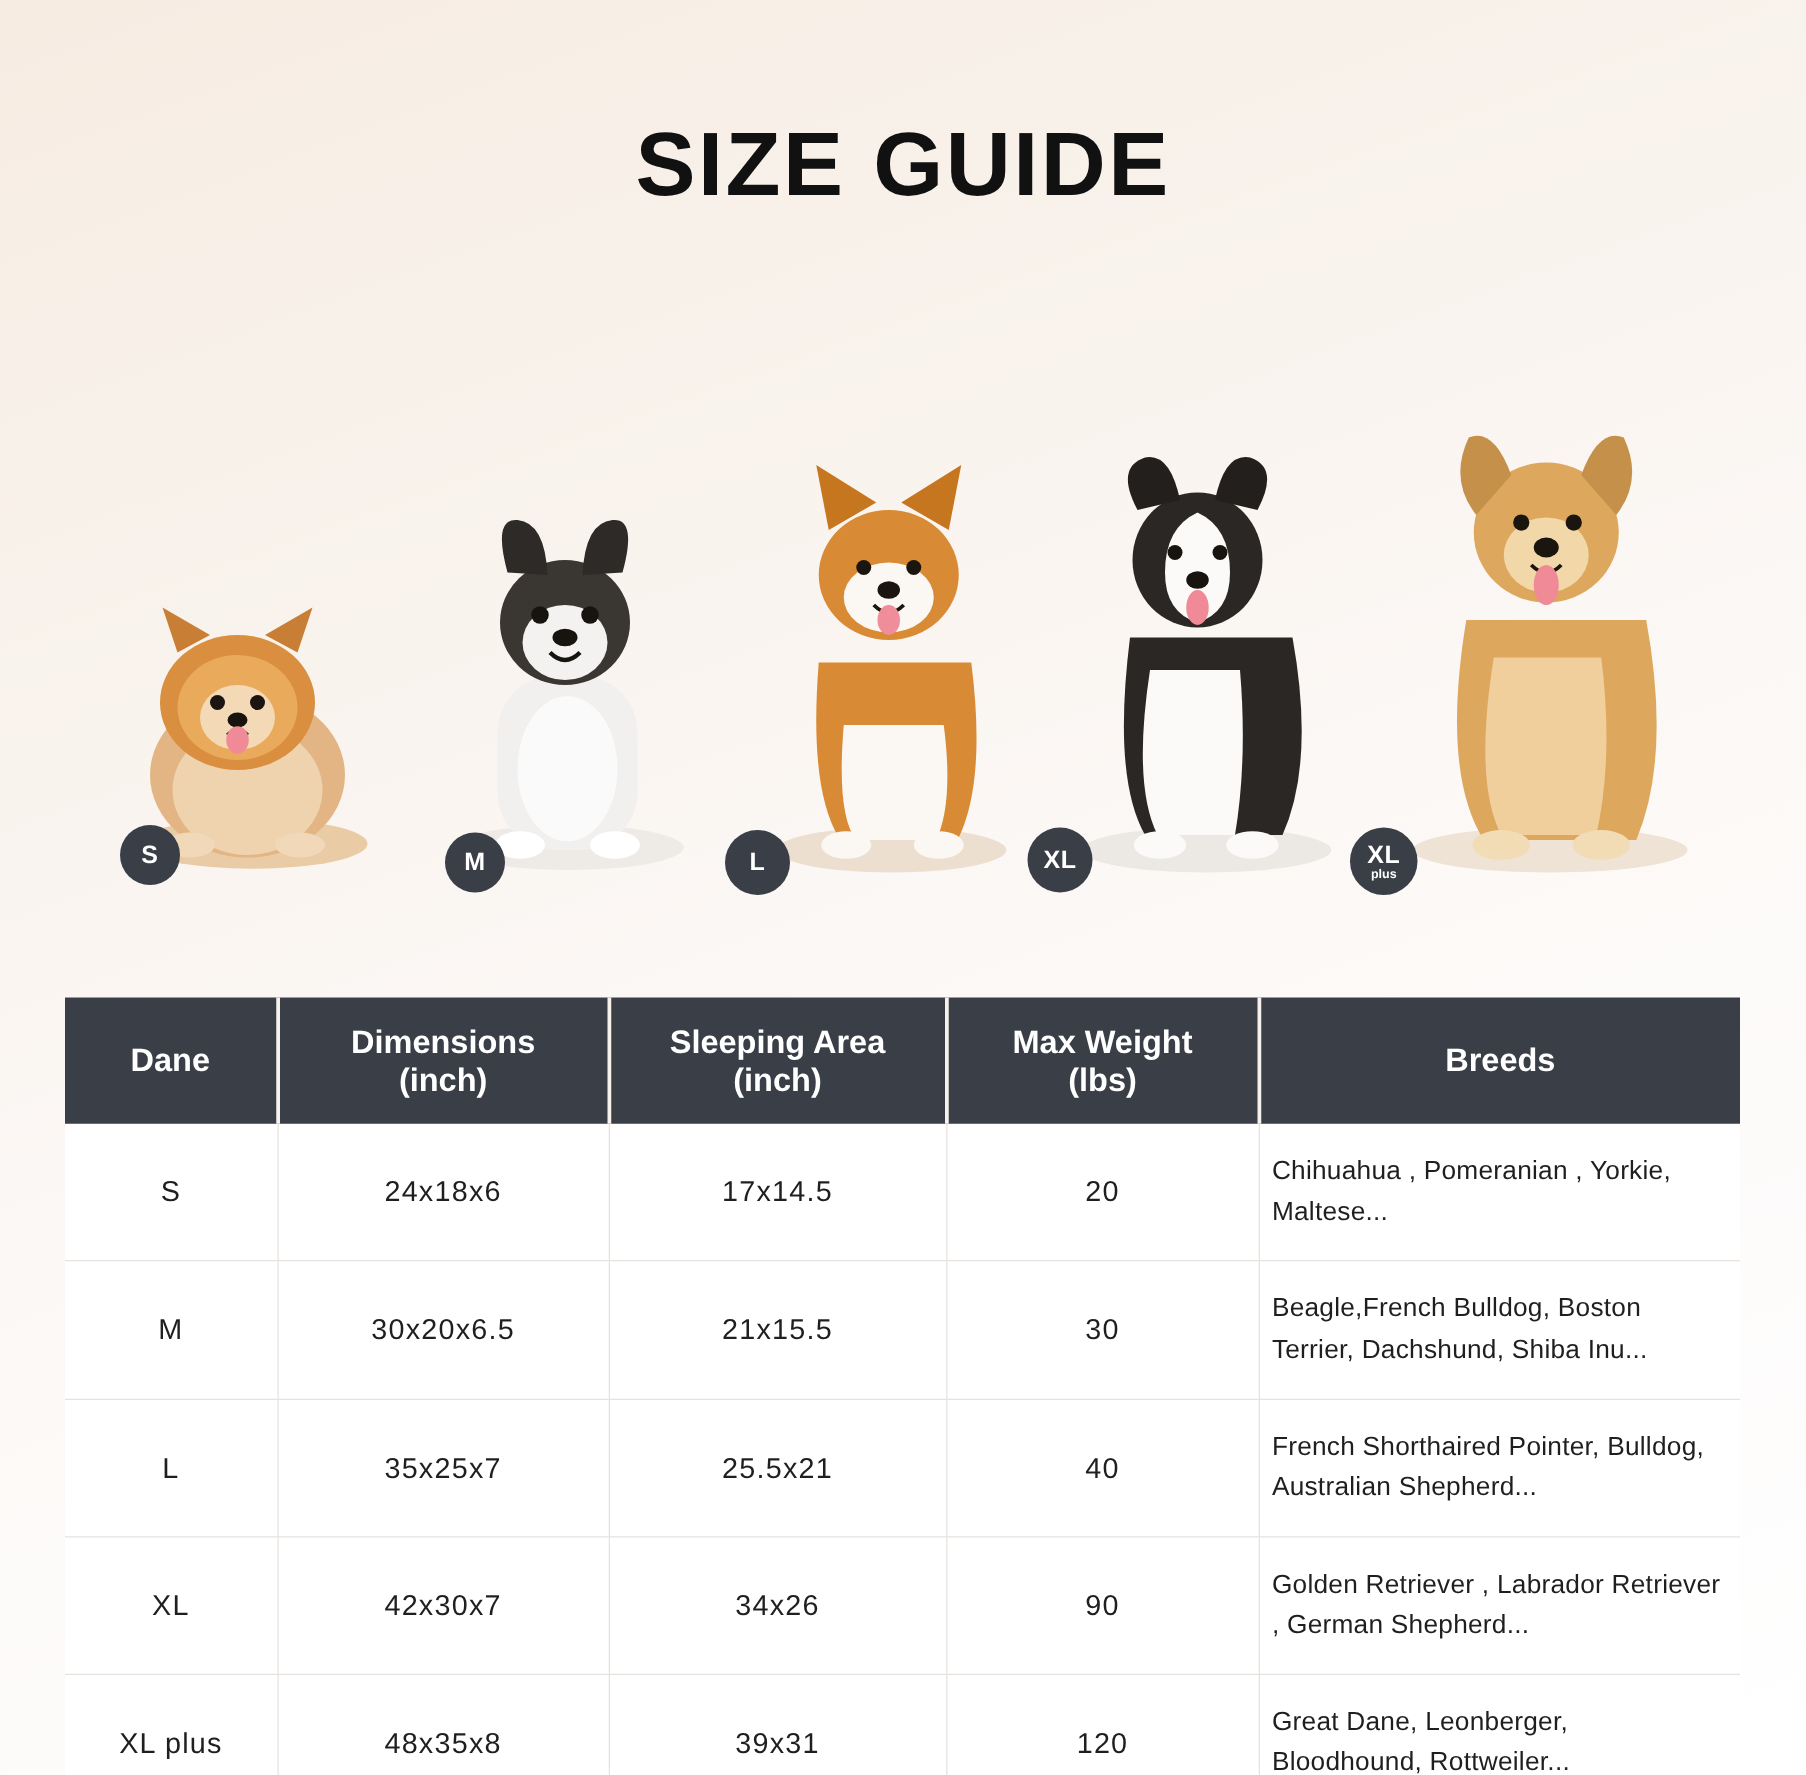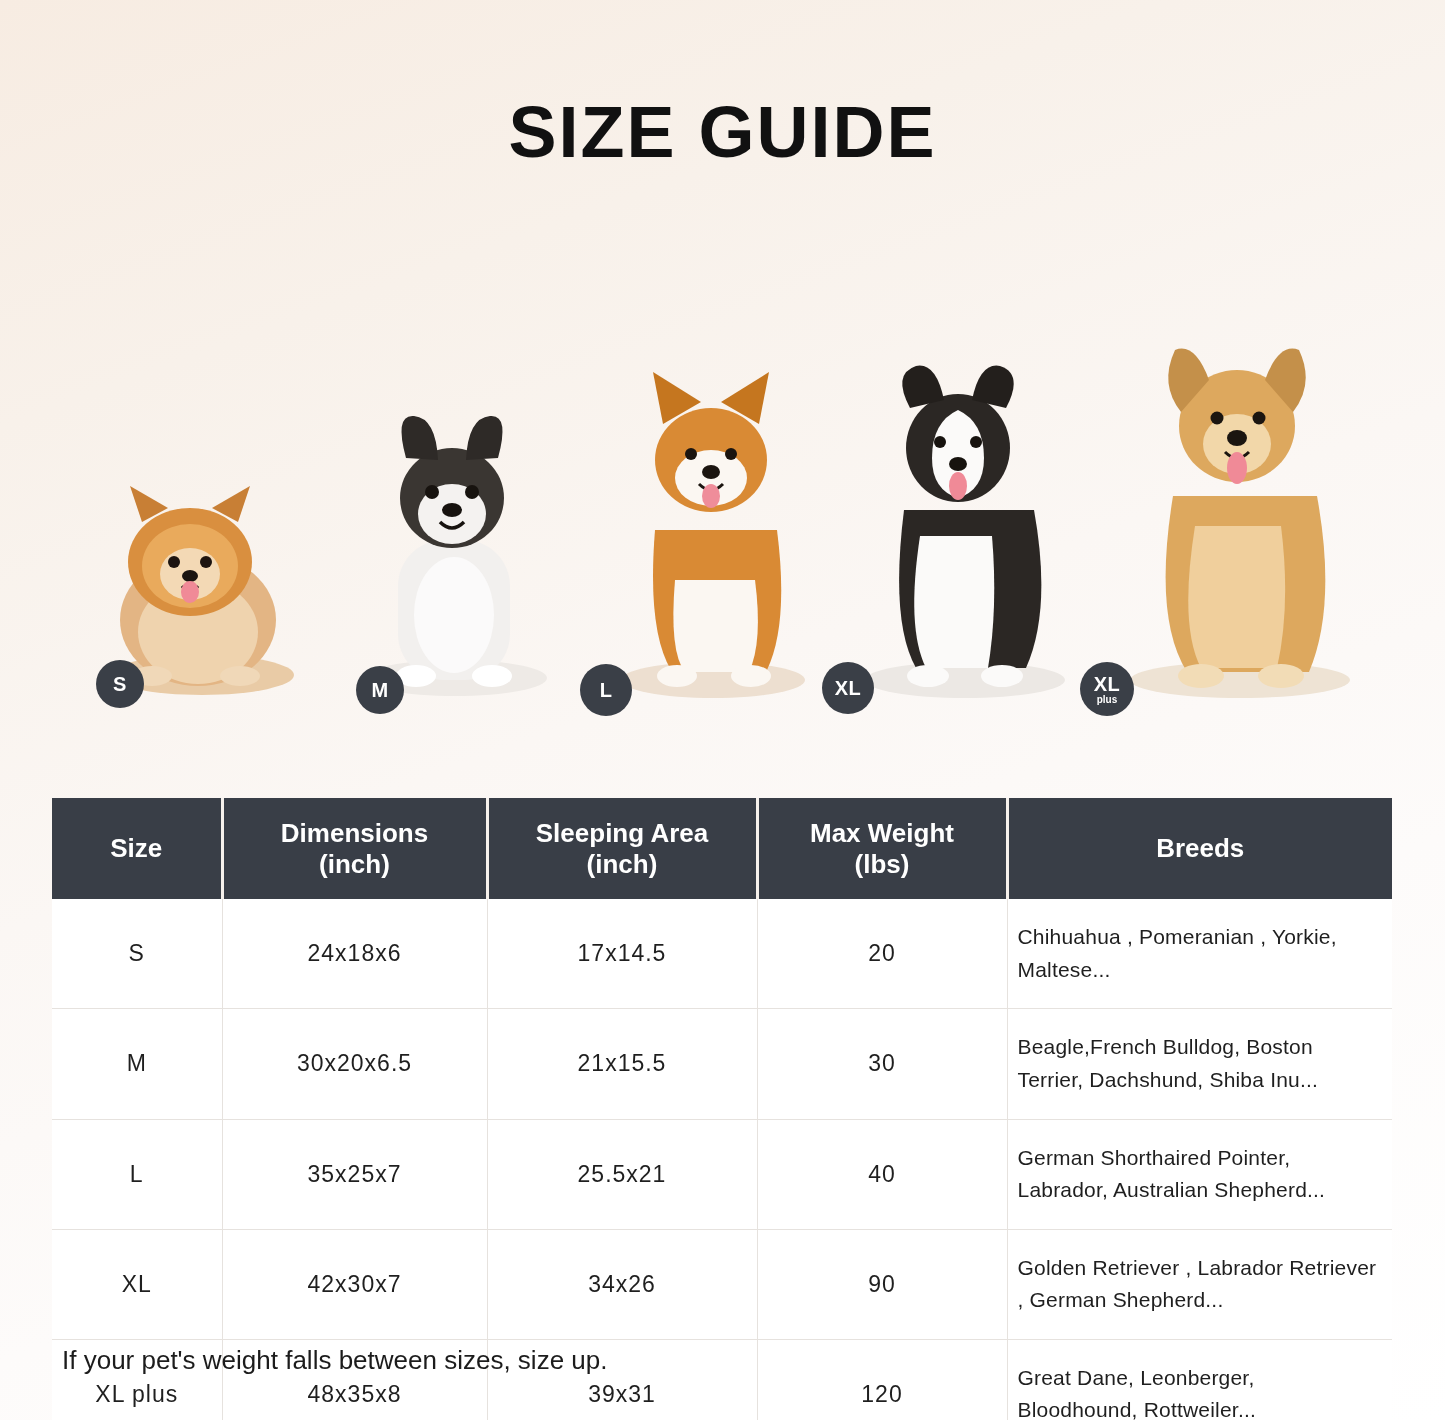--- a/index.html
+++ b/index.html
@@ -265,21 +265,21 @@
       <colgroup>
         <col class="c-size">
         <col class="c-dim">
         <col class="c-sleep">
         <col class="c-weight">
         <col class="c-breeds">
       </colgroup>
       <thead>
         <tr>
           <th>
-            <div>Size</div>
+            <div>Dane</div>
           </th>
           <th>
             <div>Dimensions</div>
             <div>(inch)</div>
           </th>
           <th>
             <div>Sleeping Area</div>
             <div>(inch)</div>
           </th>
           <th>
@@ -304,35 +304,34 @@
           <td>30x20x6.5</td>
           <td>21x15.5</td>
           <td>30</td>
           <td>Beagle,French Bulldog, Boston Terrier, Dachshund, Shiba Inu...</td>
         </tr>
         <tr>
           <td>L</td>
           <td>35x25x7</td>
           <td>25.5x21</td>
           <td>40</td>
-          <td>German Shorthaired Pointer, Labrador, Australian Shepherd...</td>
+          <td>French Shorthaired Pointer, Bulldog, Australian Shepherd...</td>
         </tr>
         <tr>
           <td>XL</td>
           <td>42x30x7</td>
           <td>34x26</td>
           <td>90</td>
           <td>Golden Retriever , Labrador Retriever , German Shepherd...</td>
         </tr>
         <tr>
           <td>XL plus</td>
           <td>48x35x8</td>
           <td>39x31</td>
           <td>120</td>
           <td>Great Dane, Leonberger, Bloodhound, Rottweiler...</td>
         </tr>
       </tbody>
     </table>
   </div>
 
-  <div class="footnote">If your pet's weight falls between sizes, size up.</div>
 
 </div>
 
 </body></html>

